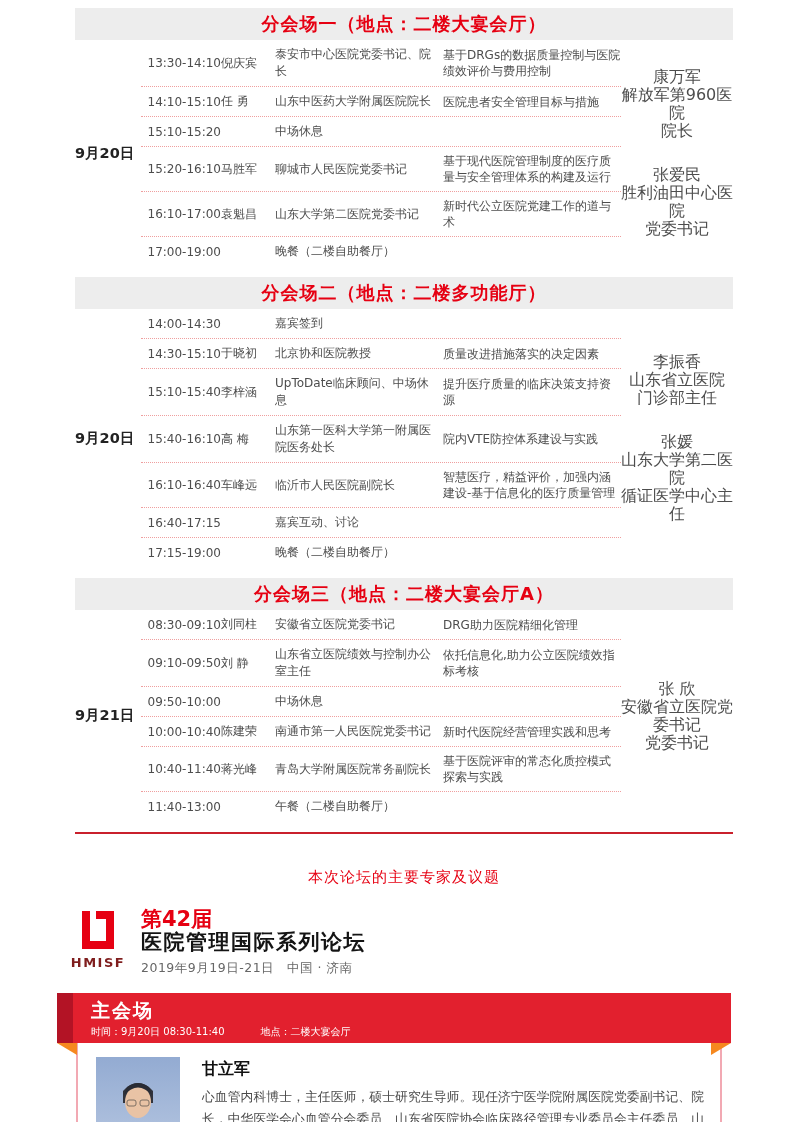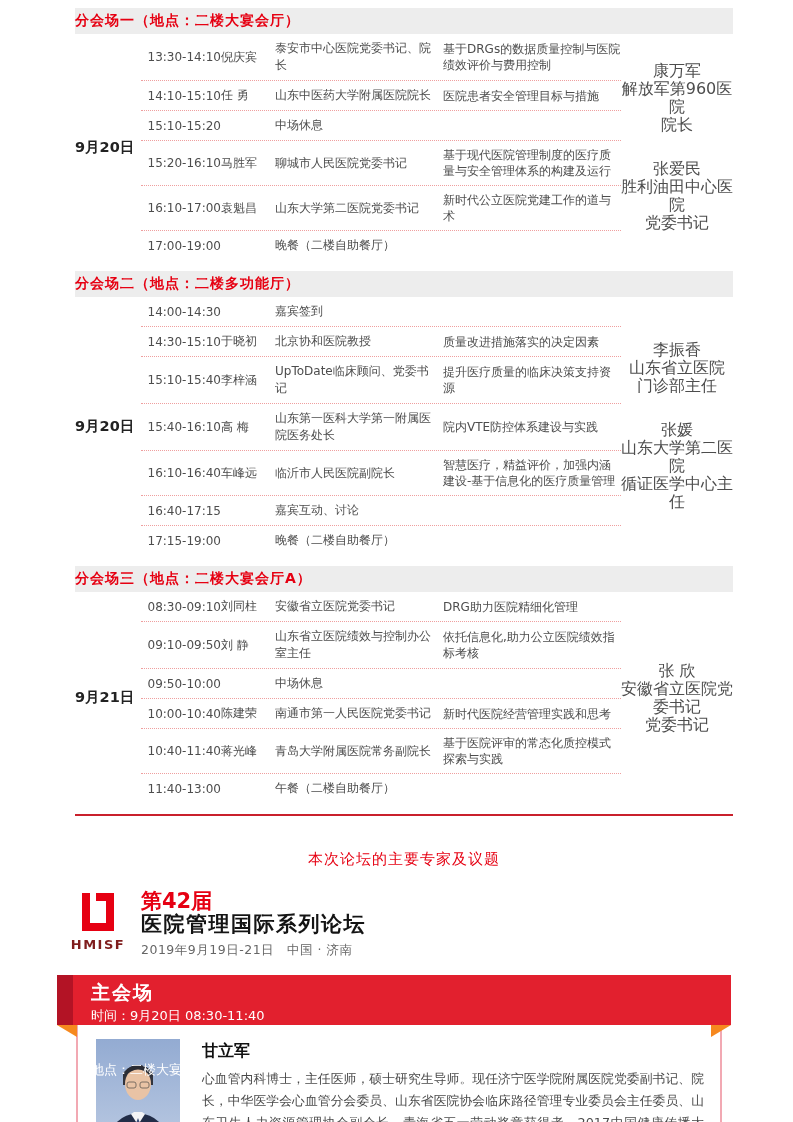--- a/index.html
+++ b/index.html
@@ -2,21 +2,21 @@
 <html><head>
 <meta charset="utf-8">
 <style>
   html,body{margin:0;padding:0;}
   body{width:793px;height:1122px;background:#fff;font-family:"DejaVu Sans","Liberation Sans",sans-serif;}
   .page{position:relative;width:793px;height:1122px;overflow:hidden;background:#fff;}
 
   
   .program{position:absolute;left:75px;top:8px;width:658px;}
   .session{margin-bottom:11px;}
-  .session-header{background:#ededed;color:#e60012;font-weight:bold;font-size:14px;text-align:left;padding:4px 0;letter-spacing:1px;}
+  .session-header{background:#ededed;color:#e60012;font-weight:bold;font-size:18px;text-align:center;padding:4px 0;letter-spacing:1px;}
   .session-body{display:flex;}
   .date-col{width:66px;display:flex;align-items:center;font-weight:bold;font-size:14.5px;color:#222;flex-shrink:0;}
   .rows-col{flex:1;display:flex;flex-direction:column;min-width:0;}
   .srow{display:flex;align-items:center;padding:6px 0;border-bottom:1px dotted #ef9f9f;font-size:12px;color:#4d4d4d;}
   .srow:last-child{border-bottom:none;}
   .c-time{width:80px;flex-shrink:0;text-align:right;}
   .c-name{width:54px;flex-shrink:0;}
   .c-title{flex:1;padding-right:6px;}
   .c-topic{width:178px;flex-shrink:0;line-height:16px;}
   .mod-col{width:112px;flex-shrink:0;display:flex;flex-direction:column;justify-content:center;gap:26px;font-size:16px;color:#4d4d4d;text-align:center;line-height:18px;}
@@ -32,21 +32,21 @@
   .logo-wordmark{font-weight:bold;font-size:13px;letter-spacing:1.5px;color:#7f1d1d;margin-top:2px;}
   .brand-edition{color:#e60012;font-weight:bold;font-size:21px;line-height:20px;}
   .brand-title{color:#141414;font-weight:bold;font-size:21px;letter-spacing:1.5px;line-height:26px;}
   .brand-dateloc{color:#666;font-size:12.5px;margin-top:5px;letter-spacing:0.5px;}
 
   
   .banner{position:relative;margin-left:-18px;margin-top:16px;width:674px;height:50px;
     background:linear-gradient(90deg,#b31325 0px,#b31325 16px,#e2202e 16px,#e2202e 100%);
     color:#fff;padding:6px 0 0 34px;box-sizing:border-box;}
   .banner-title{font-size:19px;font-weight:bold;letter-spacing:2px;line-height:23px;}
-  .banner-sub{font-size:13px;margin-top:3px;display:flex;gap:36px;flex-direction:column;}
+  .banner-sub{font-size:10px;margin-top:3px;display:flex;gap:36px;}
   .fold{position:absolute;top:50px;width:20px;height:12px;}
   .fold-left{left:0;}
   .fold-right{right:0;}
 
   
   .panel{margin-left:1px;width:642px;background:#fff;border-left:2px solid #f2a9b3;border-right:2px solid #f2a9b3;padding:12px 0 24px 0;}
   .expert{display:flex;gap:22px;padding:2px 16px 0 18px;}
   .expert-photo{width:84px;height:112px;flex-shrink:0;}
   .expert-info{flex:1;min-width:0;}
   .expert-name{font-size:16px;font-weight:bold;color:#111;margin:2px 0 6px;}
@@ -129,21 +129,21 @@
           </div>
           <div class="srow">
             <span class="c-time">14:30-15:10</span>
             <span class="c-name">于晓初</span>
             <span class="c-title">北京协和医院教授</span>
             <span class="c-topic">质量改进措施落实的决定因素</span>
           </div>
           <div class="srow">
             <span class="c-time">15:10-15:40</span>
             <span class="c-name">李梓涵</span>
-            <span class="c-title">UpToDate临床顾问、党委书记</span>
+            <span class="c-title">UpToDate临床顾问、中场休息</span>
             <span class="c-topic">提升医疗质量的临床决策支持资源</span>
           </div>
           <div class="srow">
             <span class="c-time">15:40-16:10</span>
             <span class="c-name">高 梅</span>
             <span class="c-title">山东第一医科大学第一附属医院医务处长</span>
             <span class="c-topic">院内VTE防控体系建设与实践</span>
           </div>
           <div class="srow">
             <span class="c-time">16:10-16:40</span>

